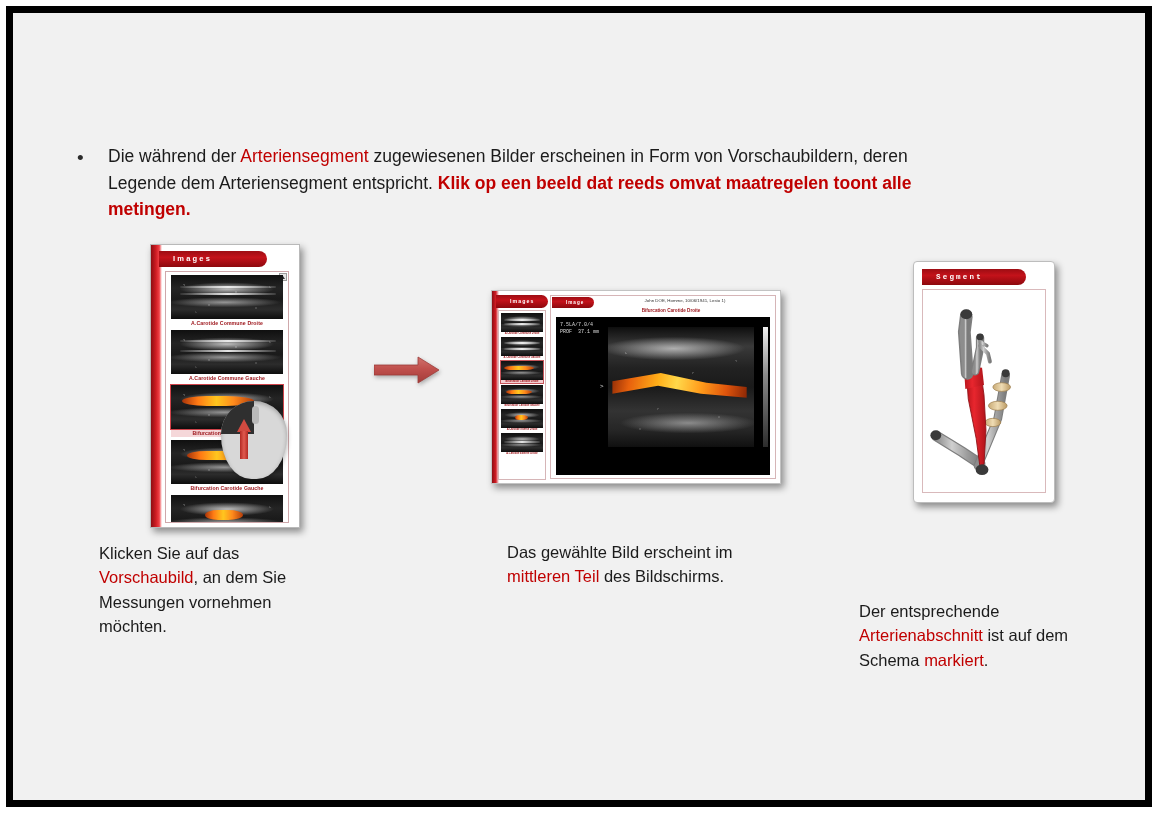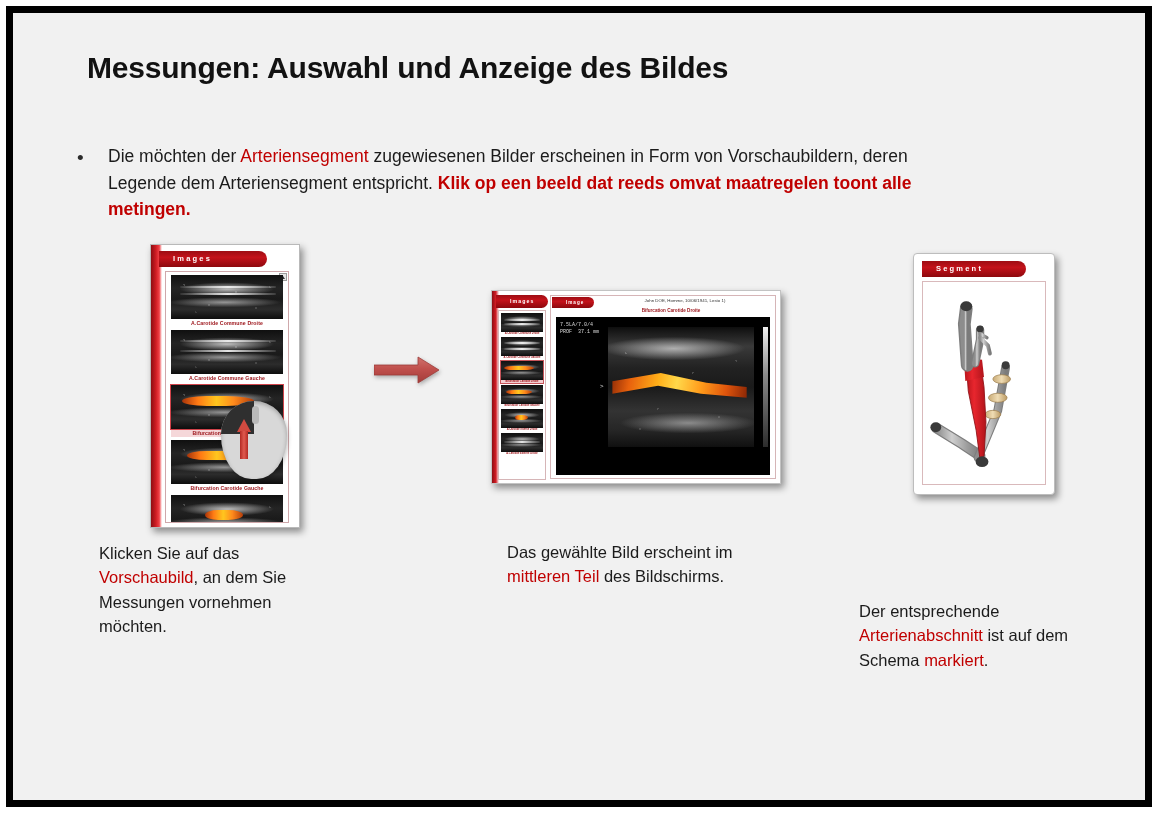--- a/index.html
+++ b/index.html
@@ -327,25 +327,26 @@
     background: linear-gradient(180deg,#f0f0f0 0%,#8a8a8a 40%,#2c2c2c 100%);
   }
   .mid-caret {
     position: absolute;
     left: 44px; top: 66px;
     font-size: 6px; color: #e0e0e0;
   }
 
   
   #shot-right {
-    left: 900px; top: 240px;
+    left: 900px; top: 248px;
     width: 140px; height: 240px;
     border: 1px solid #bdbdbd;
     border-radius: 4px;
     overflow: hidden;
+    font-family: Liberation Mono, monospace;
   }
   #right-header {
     left: 8px; top: 7px; width: 104px; height: 16px;
     font-size: 7.5px; letter-spacing: 2.2px; line-height: 16px;
   }
   .right-canvas {
     position: absolute;
     left: 8px; top: 27px;
     width: 124px; height: 204px;
     background: #ffffff;
@@ -371,25 +372,24 @@
   #cap-left  { left: 86px;  top: 528px; width: 232px; }
   #cap-mid   { left: 494px; top: 527px; width: 250px; }
   #cap-right { left: 846px; top: 538px; width: 224px; margin-top: 48px; }
 </style>
 </head>
 <body>
 
 <div class="slide-outer">
 <div class="slide-inner">
 
-  <div class="title">Messungen: Auswahl und Anzeige des Bildes</div>
 
   <div class="bullet-row">
     <span class="bullet-dot">•</span>
-    <div class="bullet-text"><span>Die möchten der </span><span class="red">Arteriensegment</span><span> zugewiesenen Bilder erscheinen in Form von Vorschaubildern, deren Legende dem Arteriensegment entspricht. </span><span class="red-bold">Klik op een beeld dat reeds omvat maatregelen toont alle metingen.</span></div>
+    <div class="bullet-text"><span>Die während der </span><span class="red">Arteriensegment</span><span> zugewiesenen Bilder erscheinen in Form von Vorschaubildern, deren Legende dem Arteriensegment entspricht. </span><span class="red-bold">Klik op een beeld dat reeds omvat maatregelen toont alle metingen.</span></div>
   </div>
 
   <div class="shot" id="shot-left">
     <div class="left-redstripe"></div>
     <div class="panel-header" id="left-header">Images</div>
 
     <div class="left-listbox">
       <div class="scroll-btn"></div>
 
       <div class="thumb-item">

